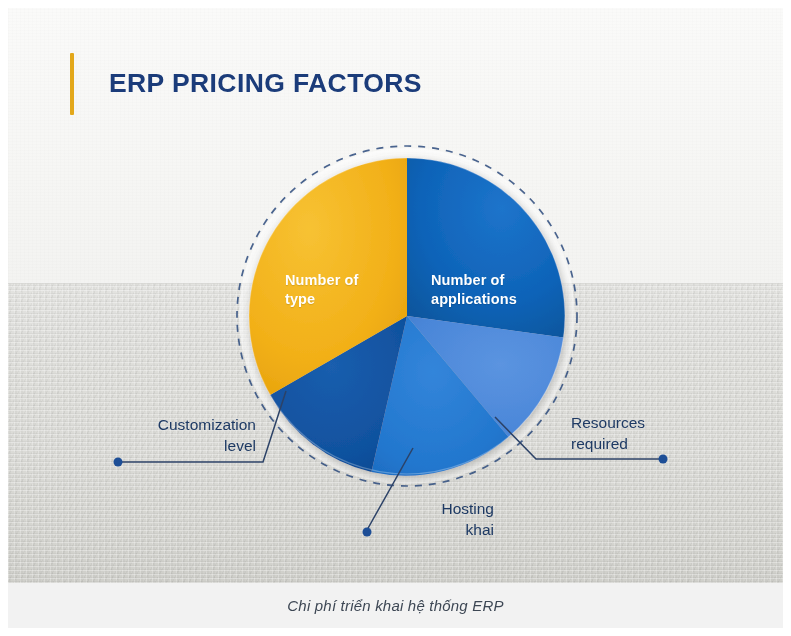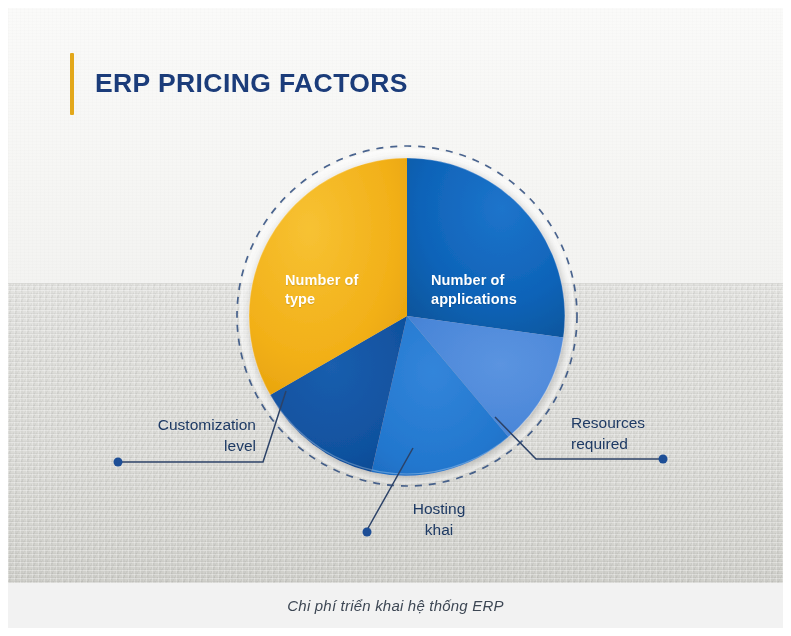--- a/index.html
+++ b/index.html
@@ -78,21 +78,21 @@
     background: linear-gradient(180deg, rgba(255,255,255,.85), rgba(190,190,185,.55));
   }
 
   
   #title-block {
     position: absolute;
     left: 62px;
     top: 45px;
     display: flex;
     align-items: stretch;
-    gap: 21px;
+    gap: 35px;
   }
   #title-accent-bar {
     width: 4px;
     background: #E3A81B;
     border-radius: 1px;
     min-height: 62px;
   }
   #page-title {
     font-size: 26.5px;
     font-weight: bold;
@@ -136,21 +136,21 @@
   #callout-customization {
     left: 108px; top: 407px; width: 140px;
     text-align: right;
   }
   #callout-resources {
     left: 563px; top: 405px; width: 150px;
     text-align: left;
   }
   #callout-hosting {
     left: 376px; top: 491px; width: 110px;
-    text-align: center;
+    text-align: right;
   }
 
   
   #caption-bar {
     position: absolute;
     left: 8px;
     top: 583px;
     width: 775px;
     height: 45px;
     background: #f2f2f2;

